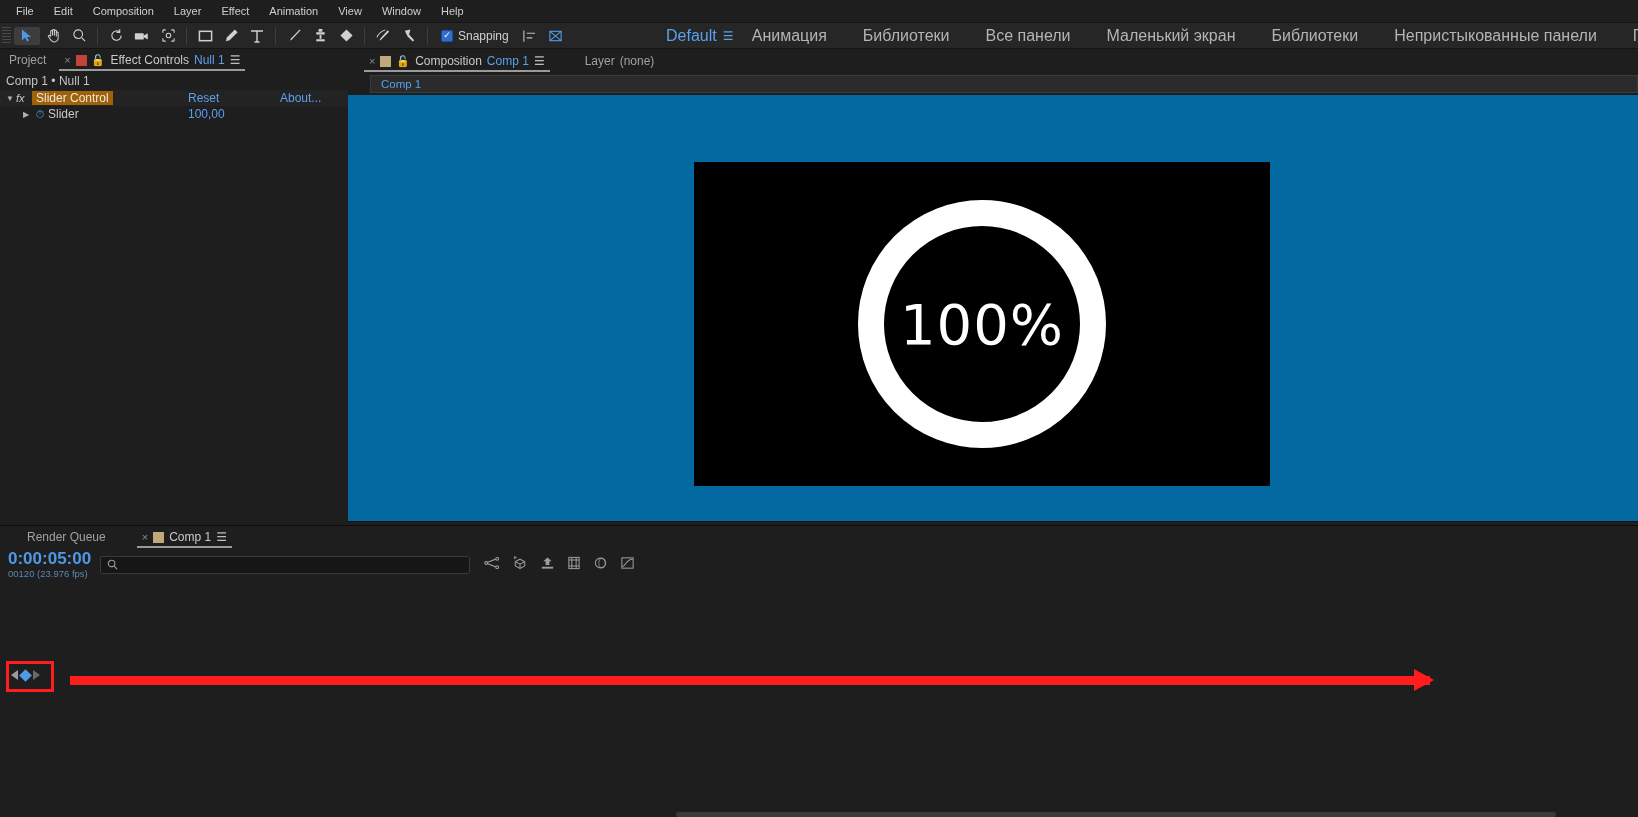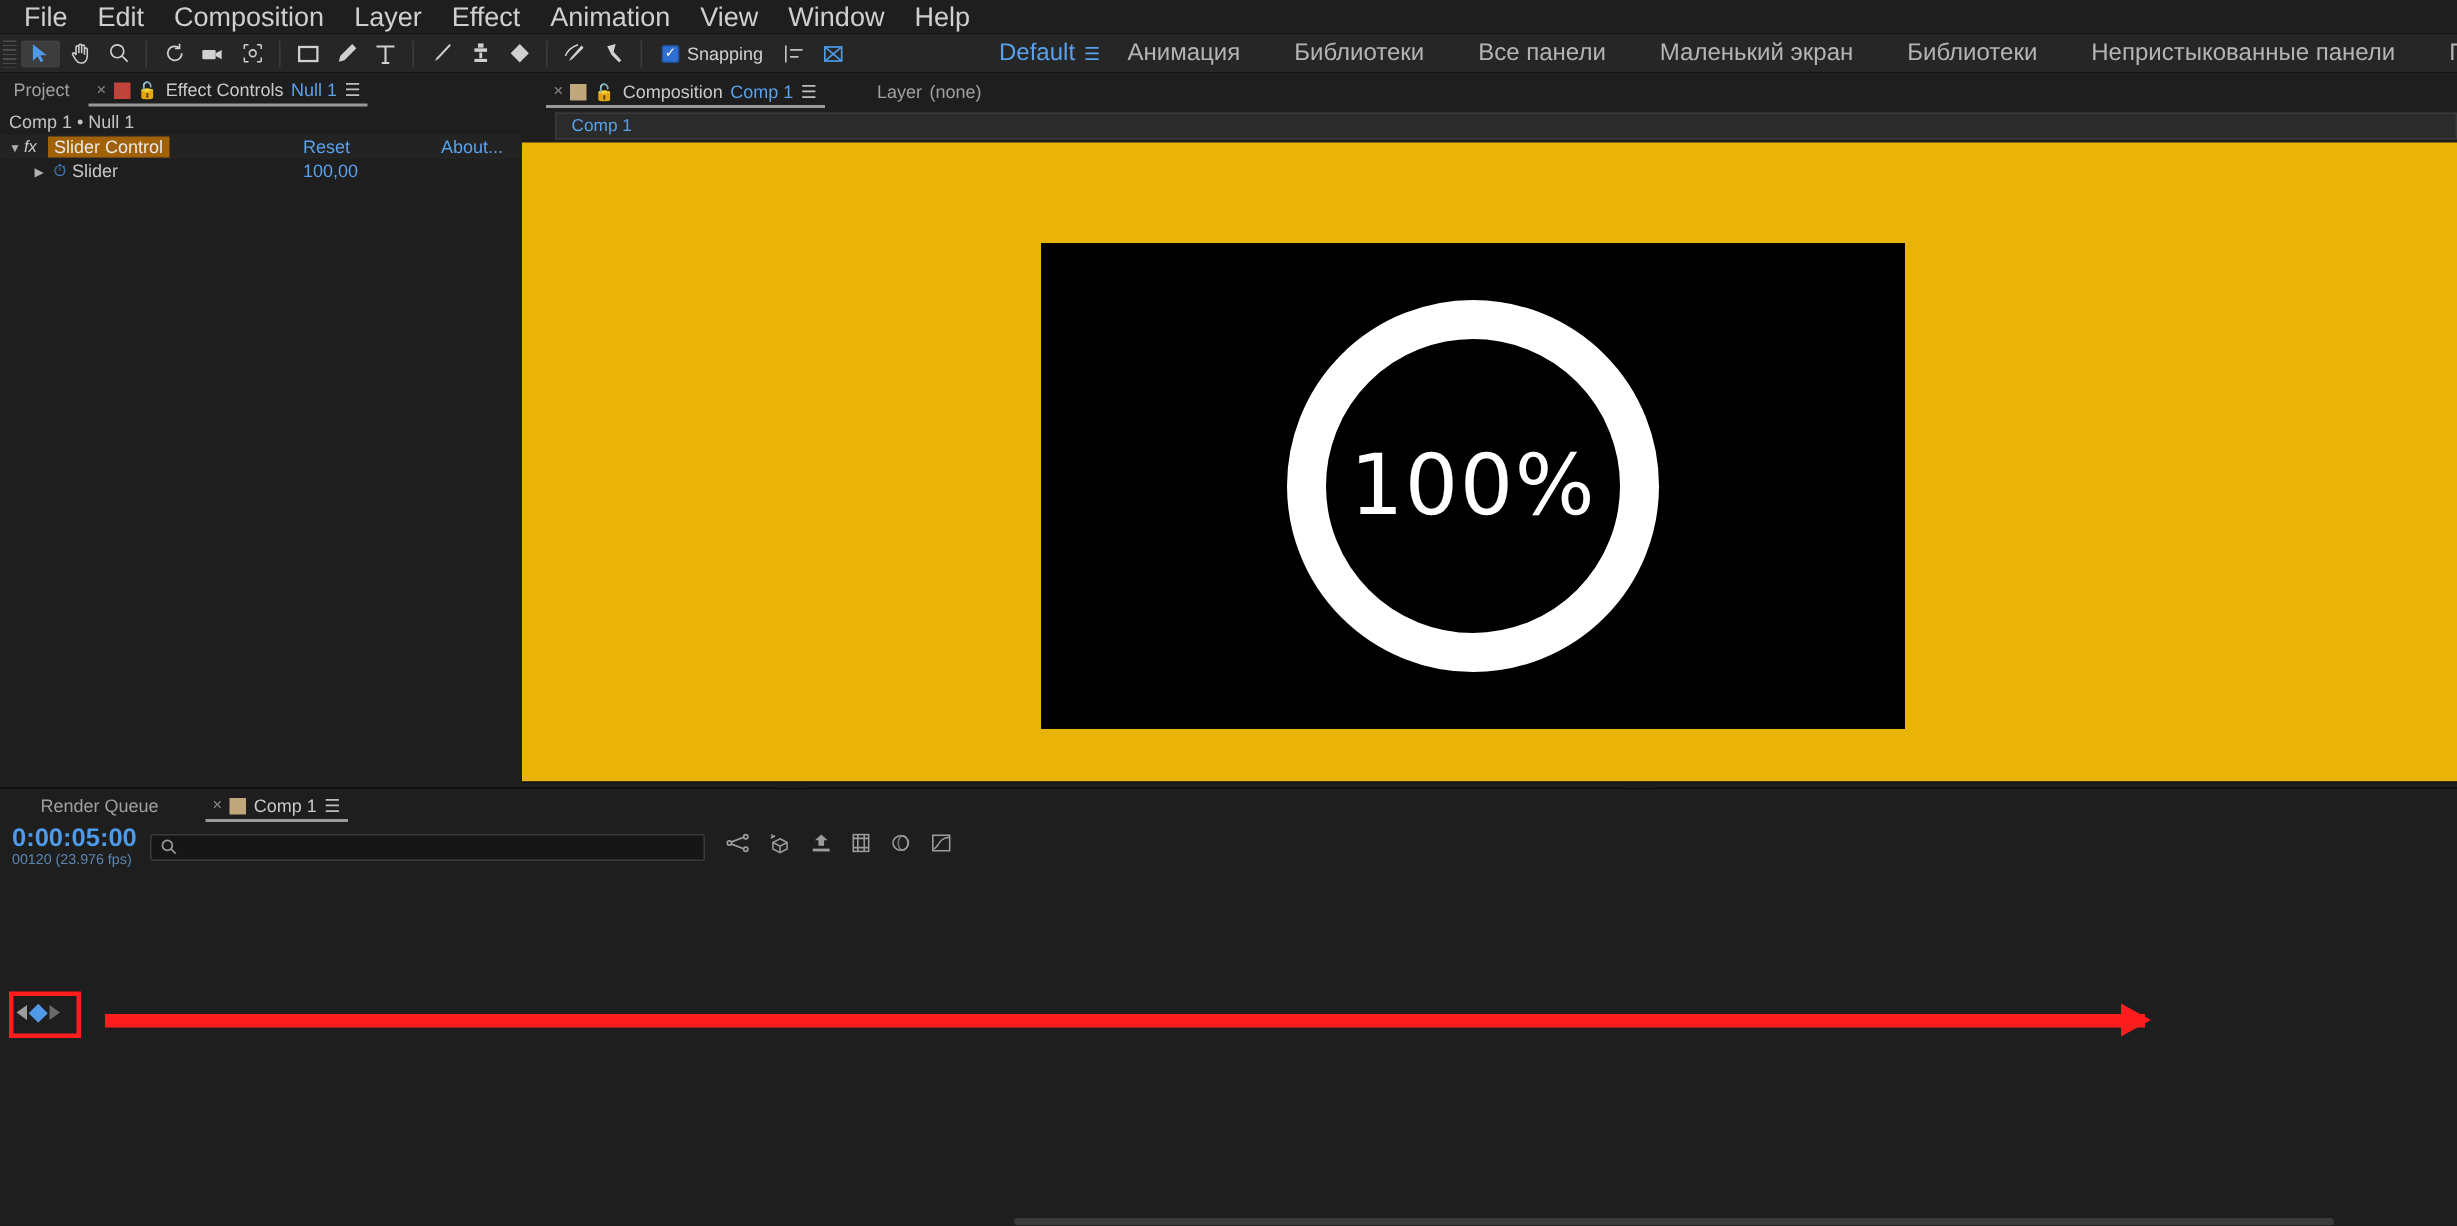--- a/index.html
+++ b/index.html
@@ -3,21 +3,21 @@
 <meta charset="utf-8">
 <style>
   * { box-sizing: border-box; margin:0; padding:0; }
   html,body { width:1638px; height:817px; overflow:hidden; background:#1e1e1e;
     font-family:"Liberation Sans", sans-serif; color:#c8c8c8; -webkit-font-smoothing:antialiased; }
   #app { position:relative; width:1638px; height:817px; }
 
   
   .menubar { position:absolute; left:0; top:0; width:1638px; height:23px; background:#1e1e1e;
     display:flex; align-items:center; padding-left:6px; border-bottom:1px solid #141414; }
-  .menubar .mi { font-size:18px; color:#cfcfcf; padding:0 10px; line-height:23px; cursor:default;text-align:right; }
+  .menubar .mi { font-size:11px; color:#cfcfcf; padding:0 10px; line-height:23px; cursor:default;text-align:right; }
 
   
   .toolbar { position:absolute; left:0; top:23px; width:1638px; height:26px; background:#262626;
     border-bottom:1px solid #141414; display:flex; align-items:center; }
   .grip { width:9px; height:18px; margin:0 3px 0 2px;
     background:repeating-linear-gradient(to bottom,#4a4a4a 0 1px,transparent 1px 3px); }
   .tool { width:26px; height:22px; display:flex; align-items:center; justify-content:center;
     color:#d0d0d0; position:relative; }
   .tool.sel { background:#3d3d3d; border-radius:2px; }
   .tool svg { display:block; }
@@ -51,21 +51,21 @@
   .ecRow.hl { background:#232323; }
   .ecName { background:#a16207; color:#e8e8e8; padding:0 4px; height:14px; line-height:14px; }
   .tri { width:12px; text-align:center; font-size:8px; color:#b0b0b0; }
   .fx { font-style:italic; font-size:11px; color:#c9c9c9; width:16px; text-align:left; }
 
   
   #compPanel { left:348px; top:49px; width:1290px; height:476px; background:#1e1e1e; }
   .compTabRow { height:24px; display:flex; align-items:center; }
   .compSubTab { margin-left:22px; margin-top:2px; height:18px; background:#2b2b2b; border:1px solid #3a3a3a;
     display:flex; align-items:center; padding:0 10px; font-size:11.5px; color:#5aa0ea; }
-  .viewer { position:absolute; left:0; top:46px; width:1290px; height:452px; background:#eab308; }
+  .viewer { position:absolute; left:0; top:46px; width:1290px; height:452px; background:#0369a1; }
   .canvas { position:absolute; left:346px; top:67px; width:576px; height:324px; background:#000; }
   .ring { position:absolute; left:50%; top:50%; transform:translate(-50%,-50%);
     width:248px; height:248px; border-radius:50%; border:26px solid #fff; }
   .pct { position:absolute; left:50%; top:50%; transform:translate(-50%,-50%);
     color:#fff; font-size:56px; font-family:"DejaVu Sans", sans-serif; font-weight:400; letter-spacing:1px; }
   .compBar { position:absolute; left:0; bottom:0; width:1290px; height:26px; background:#1e1e1e;
     border-top:1px solid #111; display:flex; align-items:center; padding-left:8px; gap:6px; }
   .cbIcon { width:20px; height:20px; display:flex; align-items:center; justify-content:center; color:#c6c6c6; }
   .cbIcon.on { background:#3c3c3c; border-radius:2px; }
   .sel { height:18px; background:#2b2b2b; border:1px solid #3f3f3f; border-radius:2px; display:flex;
@@ -76,21 +76,21 @@
 
   
   #timeline { left:0; top:525px; width:1638px; height:292px; background:#1e1e1e; border-top:1px solid #0d0d0d; }
   .tlHead { position:absolute; left:0; top:22px; width:1638px; height:33px; display:flex; align-items:center; }
   .bigTc { font-size:17px; color:#4e9ae8; font-weight:bold; font-family:"Liberation Sans",sans-serif;
     padding-left:8px; line-height:17px; letter-spacing:0; }
   .subTc { font-size:9.5px; color:#5f86b0; padding-left:8px; margin-top:1px; }
   .searchBox { width:370px; height:18px; background:#161616; border:1px solid #3a3a3a; border-radius:2px;
     display:flex; align-items:center; padding-left:6px; gap:4px; }
   .tlIcons { display:flex; align-items:center; gap:12px; margin-left:14px; color:#9d9d9d; }
-  .lnk { color:#5aa0ea;margin-left:14px; }
+  .lnk { color:#5aa0ea; }
 
   
   .annot { position:absolute; pointer-events:none; }
   .arrowLine { position:absolute; height:9px; background:#ff1d1d; }
   .arrowHead { position:absolute; width:0; height:0; border-top:11px solid transparent;
     border-bottom:11px solid transparent; border-left:20px solid #ff1d1d; }
   .redBox { position:absolute; border:3px solid #ff1d1d; }
   .kfNav { position:absolute; display:flex; align-items:center; gap:3px; }
   .kfArrow { width:0; height:0; border-top:5px solid transparent; border-bottom:5px solid transparent; }
   .kfArrowL { border-right:7px solid #9c9c9c; }

